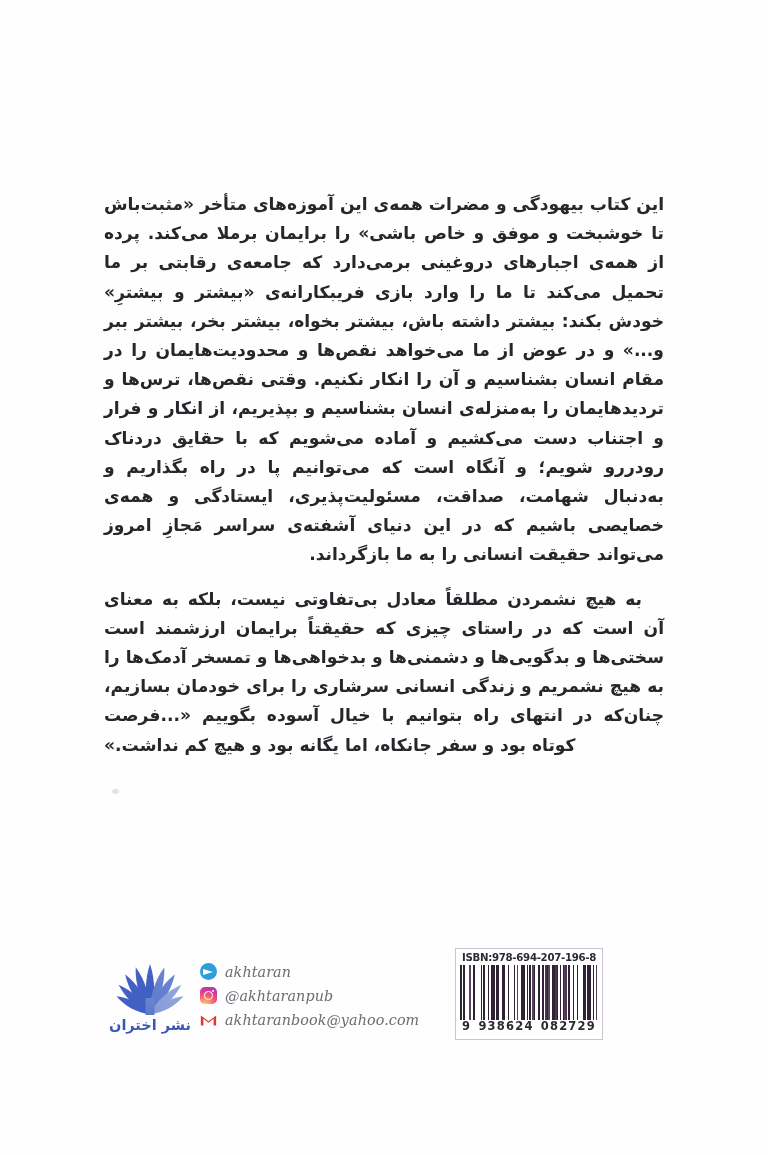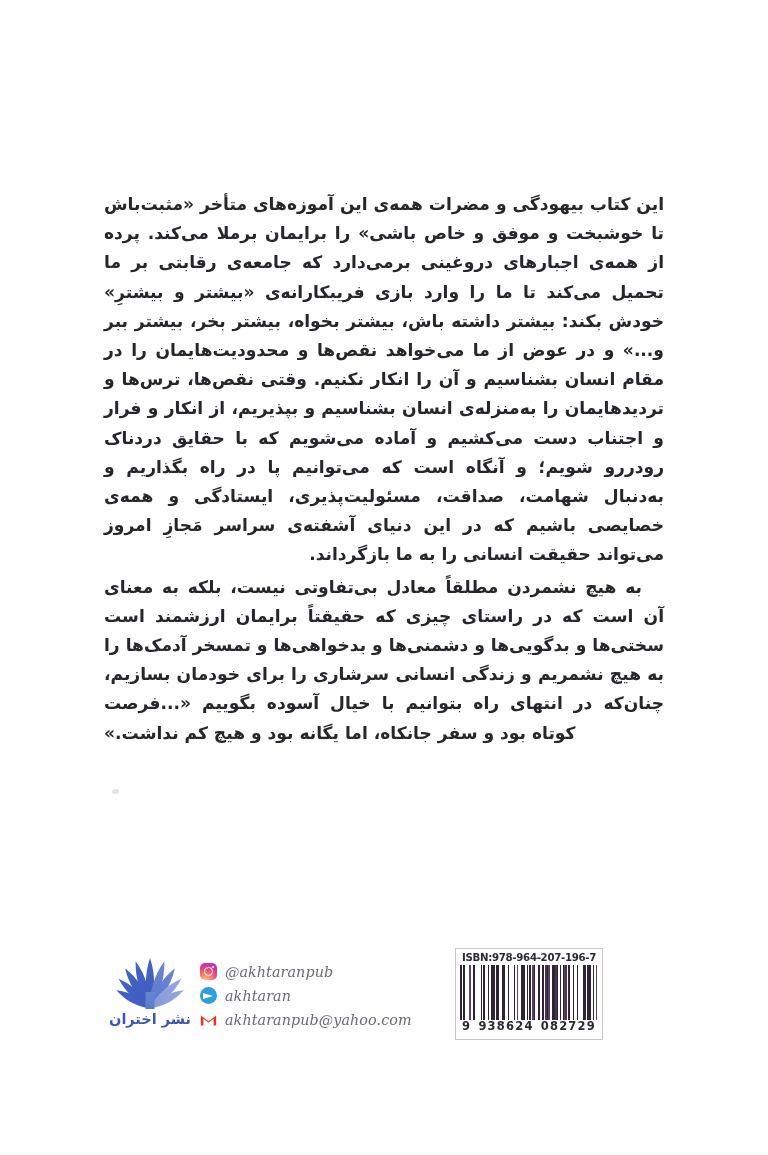--- a/index.html
+++ b/index.html
@@ -38,21 +38,21 @@
     font-weight: 600;
     letter-spacing: -0.1px;
     -webkit-font-smoothing: antialiased;
   }
   .blurb p {
     margin: 0 0 0 0;
     text-indent: 0;
   }
   .blurb p.indent {
     text-indent: 22px;
-    margin-top: 3px;
+    margin-top: 15px;
   }
   .blurb p.last-center {
     text-align: justify;
     text-align-last: left;
   }
 
   
   .speck {
     position: absolute;
     left: 112px;
@@ -70,21 +70,21 @@
     left: 0;
     right: 0;
     top: 940px;
     height: 120px;
   }
 
   
   .pub {
     position: absolute;
     left: 104px;
-    top: 8px;
+    top: 14px;
     width: 92px;
     text-align: center;
   }
   .pub-mark {
     width: 82px;
     height: 66px;
     margin: 0 auto;
     display: block;
   }
   .pub-name {
@@ -280,42 +280,42 @@
 
           <rect x="-4.5" y="-16" width="9" height="17" fill="url(#petalMid)"></rect>
         </g>
       </svg>
       <div class="pub-name">نشر اختران</div>
     </div>
 
     <div class="contacts">
 
       <div class="contact-row">
+        <span class="contact-ico ico-telegram"></span>
+        <span class="contact-txt">akhtaran</span>
+      </div>
+
+      <div class="contact-row">
         <span class="contact-ico ico-instagram"></span>
         <span class="contact-txt">@akhtaranpub</span>
-      </div>
-
-      <div class="contact-row">
-        <span class="contact-ico ico-telegram"></span>
-        <span class="contact-txt">akhtaran</span>
       </div>
 
       <div class="contact-row">
         <span class="contact-ico ico-gmail">
           <svg viewBox="0 0 20 16" width="17" height="15" style="display:block;margin-top:1px">
             <path d="M1,15 L1,3.2 L10,10.2 L19,3.2 L19,15 L16,15 L16,7.2 L10,11.8 L4,7.2 L4,15 Z" fill="#e0392b"></path>
           </svg>
         </span>
-        <span class="contact-txt">akhtaranpub@yahoo.com</span>
+        <span class="contact-txt">akhtaranbook@yahoo.com</span>
       </div>
 
     </div>
 
     <div class="barcode-box">
-      <div class="isbn-label">ISBN:978-964-207-196-7</div>
+      <div class="isbn-label">ISBN:978-694-207-196-8</div>
       <div class="bars" id="barstrip" style="background: transparent;">
           <span style="flex: 1 1 0px; min-width: 0px; background: rgb(90, 66, 96);"></span>
           <span style="flex: 1 1 0px; min-width: 0px; background: transparent;"></span>
           <span style="flex: 1 1 0px; min-width: 0px; background: rgb(47, 34, 53);"></span>
           <span style="flex: 1 1 0px; min-width: 0px; background: transparent;"></span>
           <span style="flex: 1 1 0px; min-width: 0px; background: rgb(47, 34, 53);"></span>
           <span style="flex: 1 1 0px; min-width: 0px; background: rgb(47, 34, 53);"></span>
           <span style="flex: 1 1 0px; min-width: 0px; background: rgb(47, 34, 53);"></span>
           <span style="flex: 1 1 0px; min-width: 0px; background: transparent;"></span>
           <span style="flex: 1 1 0px; min-width: 0px; background: rgb(47, 34, 53);"></span>

